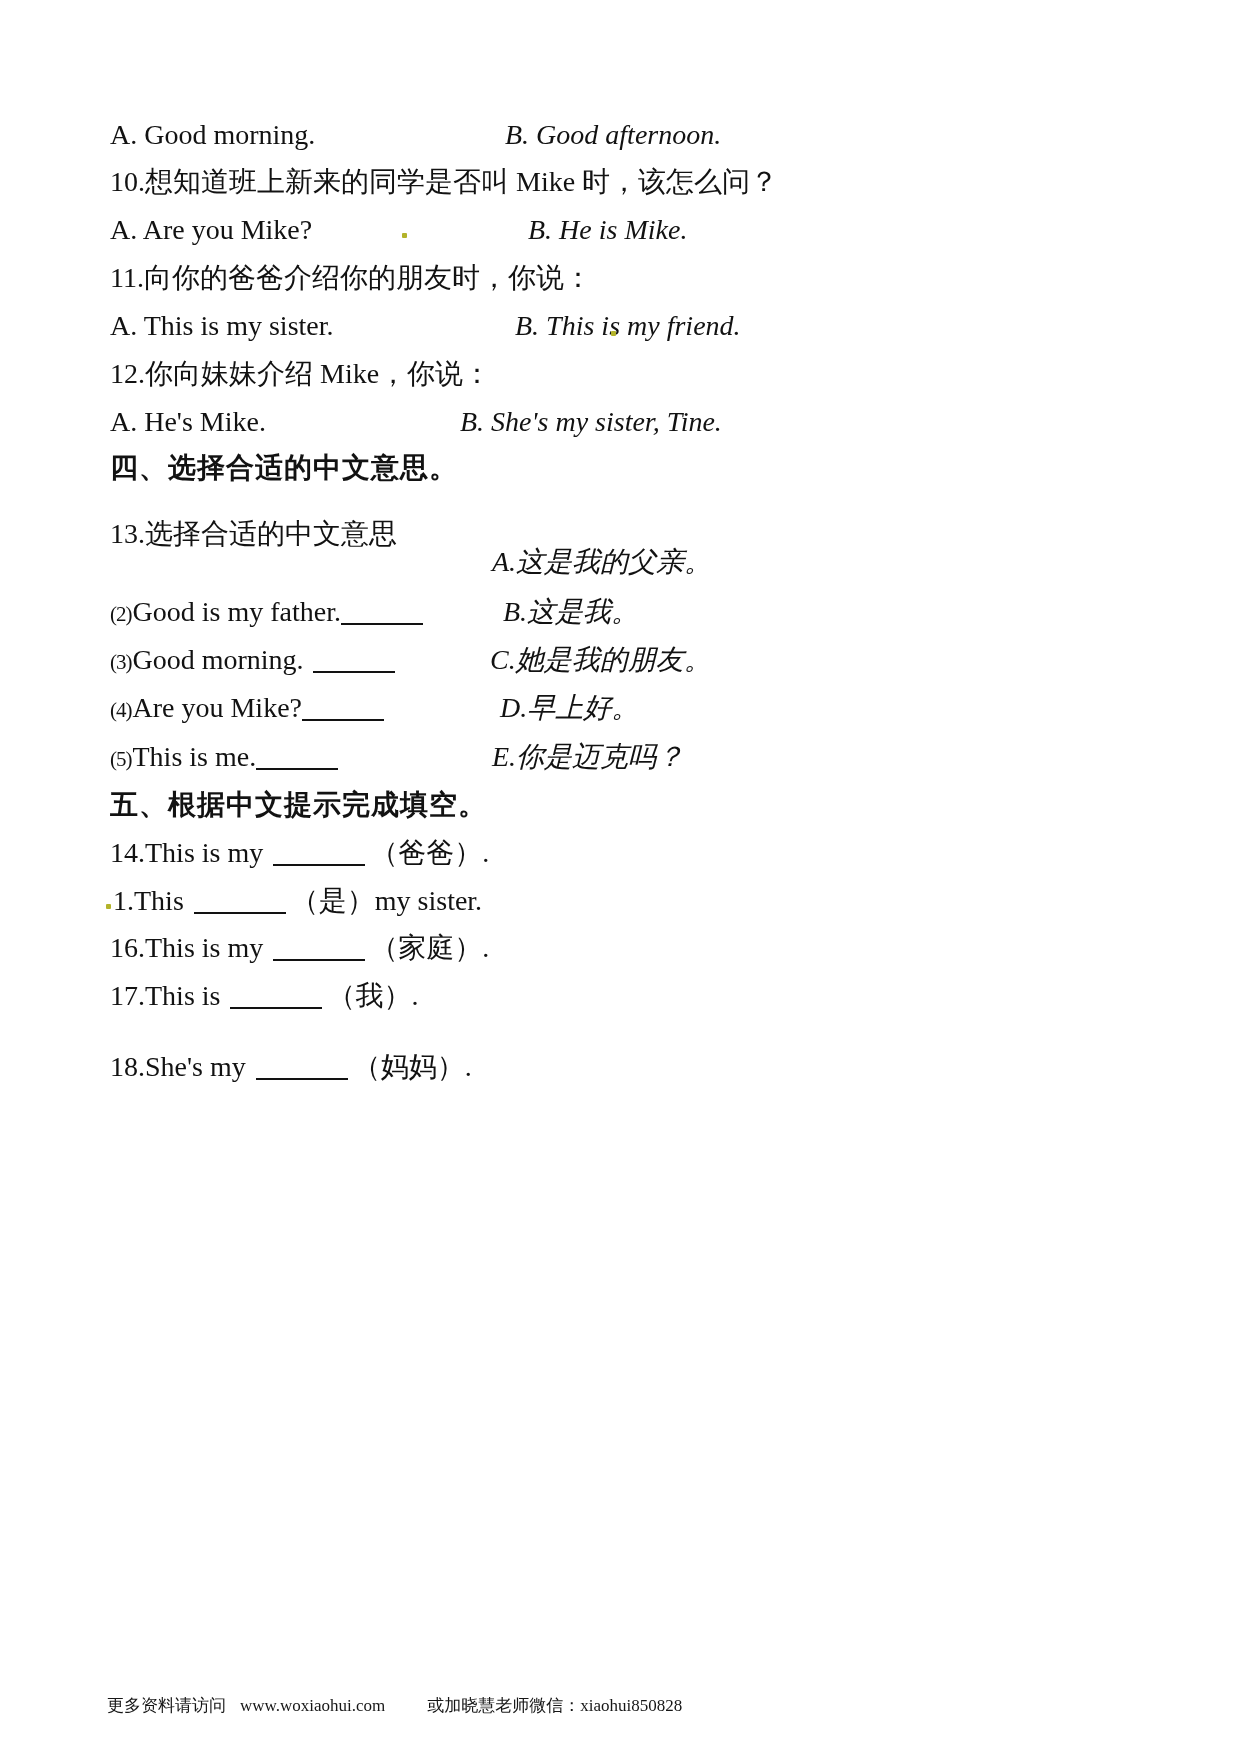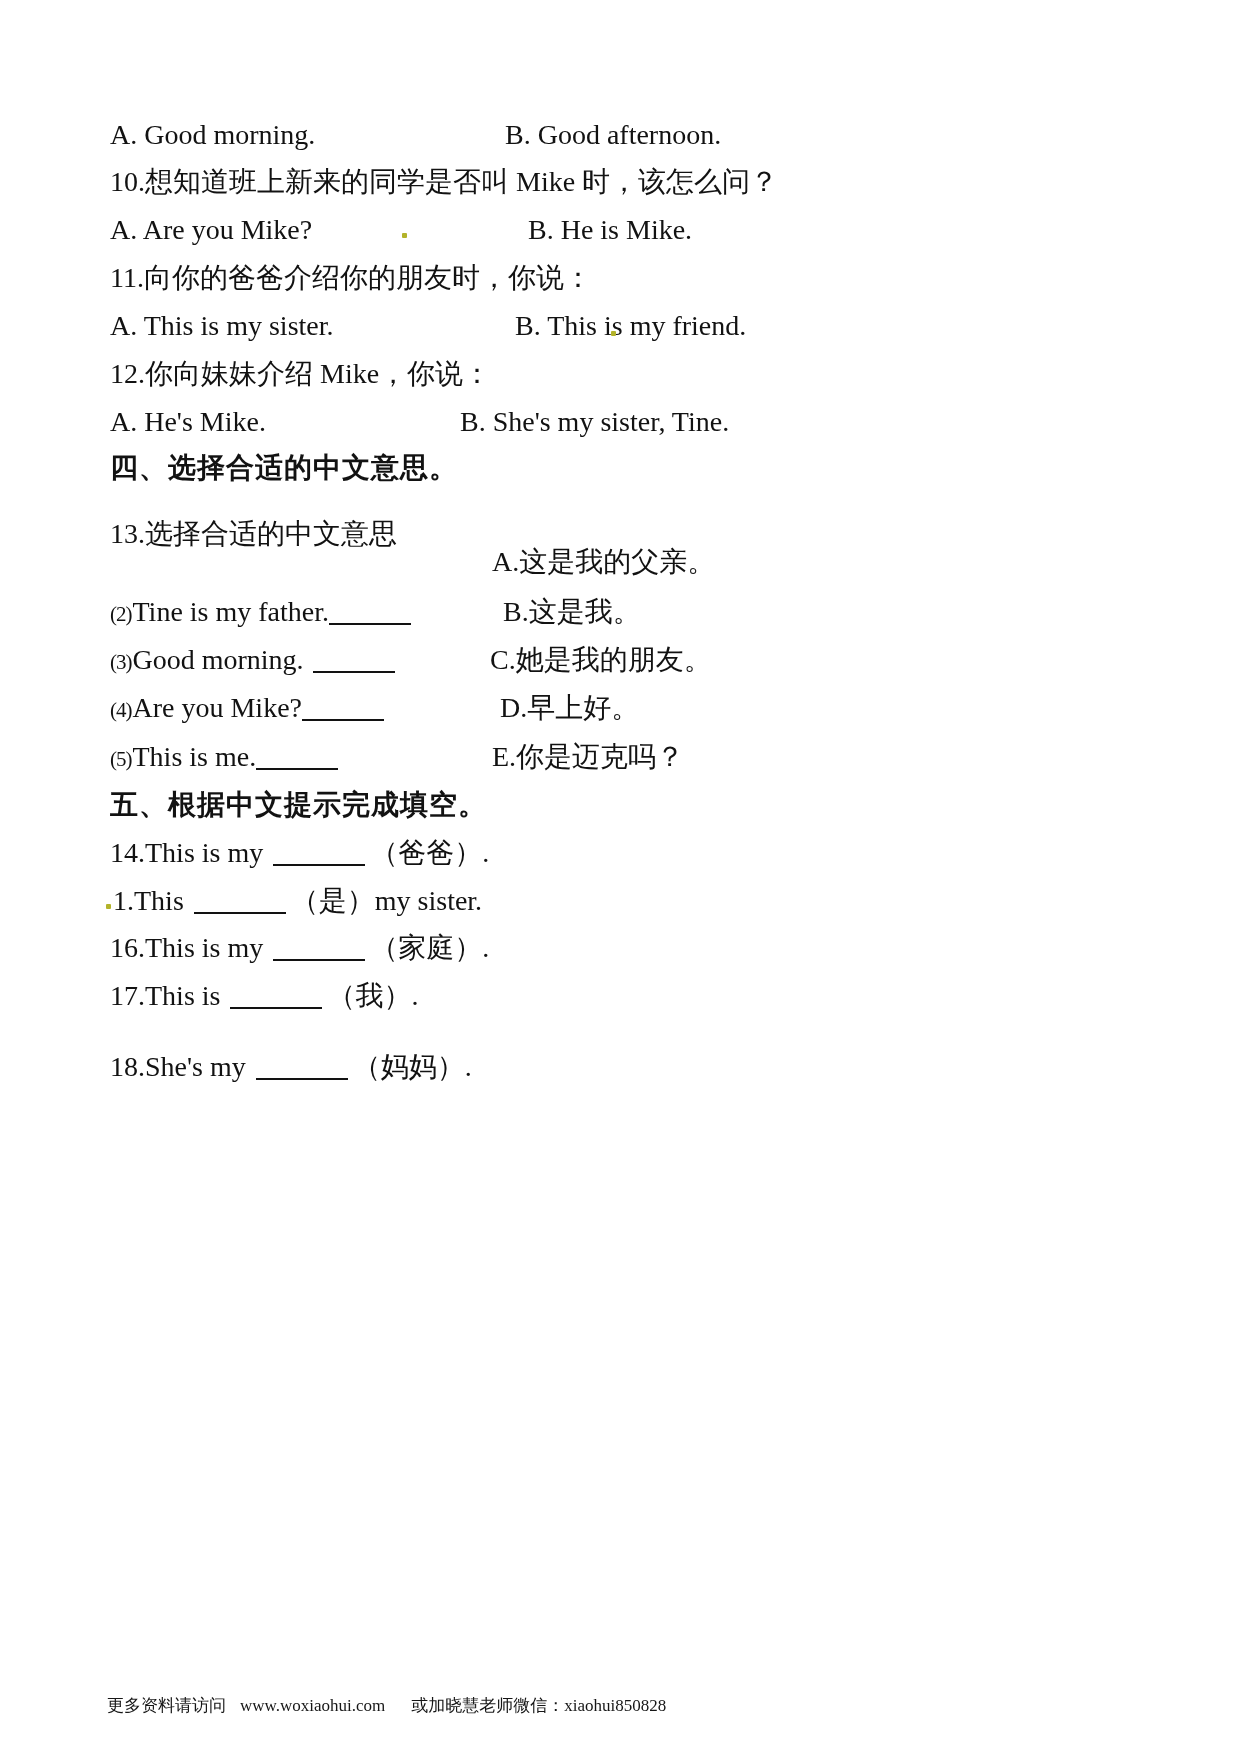--- a/index.html
+++ b/index.html
@@ -27,20 +27,21 @@
     padding-left:9px;
   }
   .row .a{
     position:absolute;
     left:110px;
     white-space:nowrap;
   }
   .row .b{
     position:absolute;
     white-space:nowrap;
+    font-style:italic;
   }
   .hdr{font-weight:bold;letter-spacing:1px;}
   .pnum{
     font-size:21px;
     letter-spacing:-1px;
     margin-right:1px;
   }
   .blank{
     display:inline-block;
     width:82px;
@@ -70,21 +71,21 @@
   .footer{
     position:absolute;
     left:107px;
     top:1694px;
     font-size:17px;
     line-height:24px;
     white-space:nowrap;
     color:#161616;
   }
   .footer .f-url{margin-left:14px;margin-top:32px;}
-  .footer .f-contact{margin-left:26px;}
+  .footer .f-contact{margin-left:42px;}
 </style>
 </head>
 <body>
 
 <div class="page">
 
   <div class="row" style="top:116px">
     <span class="a">A. Good morning.</span>
     <span class="b" style="left:505px">B. Good afternoon.</span>
   </div>
@@ -120,21 +121,21 @@
   <div class="row" style="top:515px">
     <span class="a">13.选择合适的中文意思</span>
   </div>
 
   <div class="row" style="top:543px">
     <span class="b" style="left:492px">A.这是我的父亲。</span>
   </div>
 
   <div class="row" style="top:593px">
     <span class="a">
-      <span class="pnum">(2)</span><span>Tine is my father.</span><span class="blank"></span>
+      <span class="pnum">(2)</span><span>Good is my father.</span><span class="blank"></span>
     </span>
     <span class="b" style="left:503px">B.这是我。</span>
   </div>
 
   <div class="row" style="top:641px">
     <span class="a">
       <span class="pnum">(3)</span><span>Good morning.</span><span class="blank gap"></span>
     </span>
     <span class="b" style="left:490px">C.她是我的朋友。</span>
   </div>

